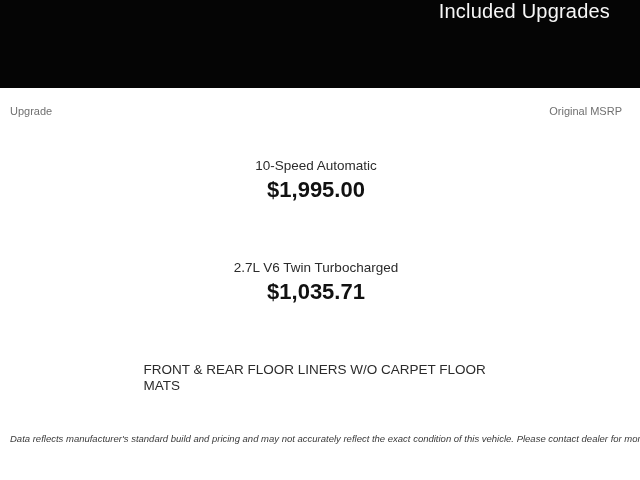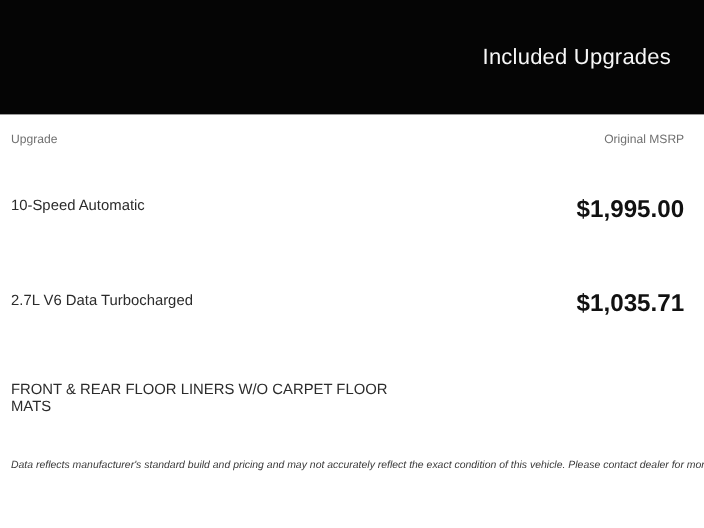--- a/index.html
+++ b/index.html
@@ -9,24 +9,24 @@
     font-family: "Liberation Sans", sans-serif;
   }
   .page {
     position: relative;
     width: 640px;
     height: 480px;
     background: #ffffff;
     overflow: hidden;
   }
   .topbar {
-    height: 104px;
+    height: 88px;
     background: #050505;
     display: flex;
-    align-items: center;
+    align-items: flex-start;
     justify-content: flex-end;
     padding-right: 30px;
     box-sizing: border-box;
   }
   .topbar-title {
     color: #f7f7f7;
     font-size: 20px;
     font-weight: 400;
     letter-spacing: 0.2px;
   }
@@ -40,20 +40,21 @@
   .col-label {
     font-size: 11px;
     color: #707070;
     line-height: 13px;
   }
   .row {
     display: flex;
     justify-content: space-between;
     align-items: center;
     padding: 30px 18px 30px 10px;
+    flex-direction: column;
   }
   .row-name {
     font-size: 13.5px;
     line-height: 16px;
     color: #2b2b2b;
     max-width: 345px;
   }
   .row-price {
     font-size: 22px;
     font-weight: 700;
@@ -86,21 +87,21 @@
     <span class="col-label">Upgrade</span>
     <span class="col-label">Original MSRP</span>
   </div>
 
   <div class="row">
     <span class="row-name">10-Speed Automatic</span>
     <span class="row-price">$1,995.00</span>
   </div>
 
   <div class="row">
-    <span class="row-name">2.7L V6 Data Turbocharged</span>
+    <span class="row-name">2.7L V6 Twin Turbocharged</span>
     <span class="row-price">$1,035.71</span>
   </div>
 
 
   <div class="row">
     <span class="row-name">FRONT &amp; REAR FLOOR LINERS W/O CARPET FLOOR MATS</span>
   </div>
 
   <div class="footer">
     <span class="disclaimer">Data reflects manufacturer's standard build and pricing and may not accurately reflect the exact condition of this vehicle. Please contact dealer for more information.</span>

